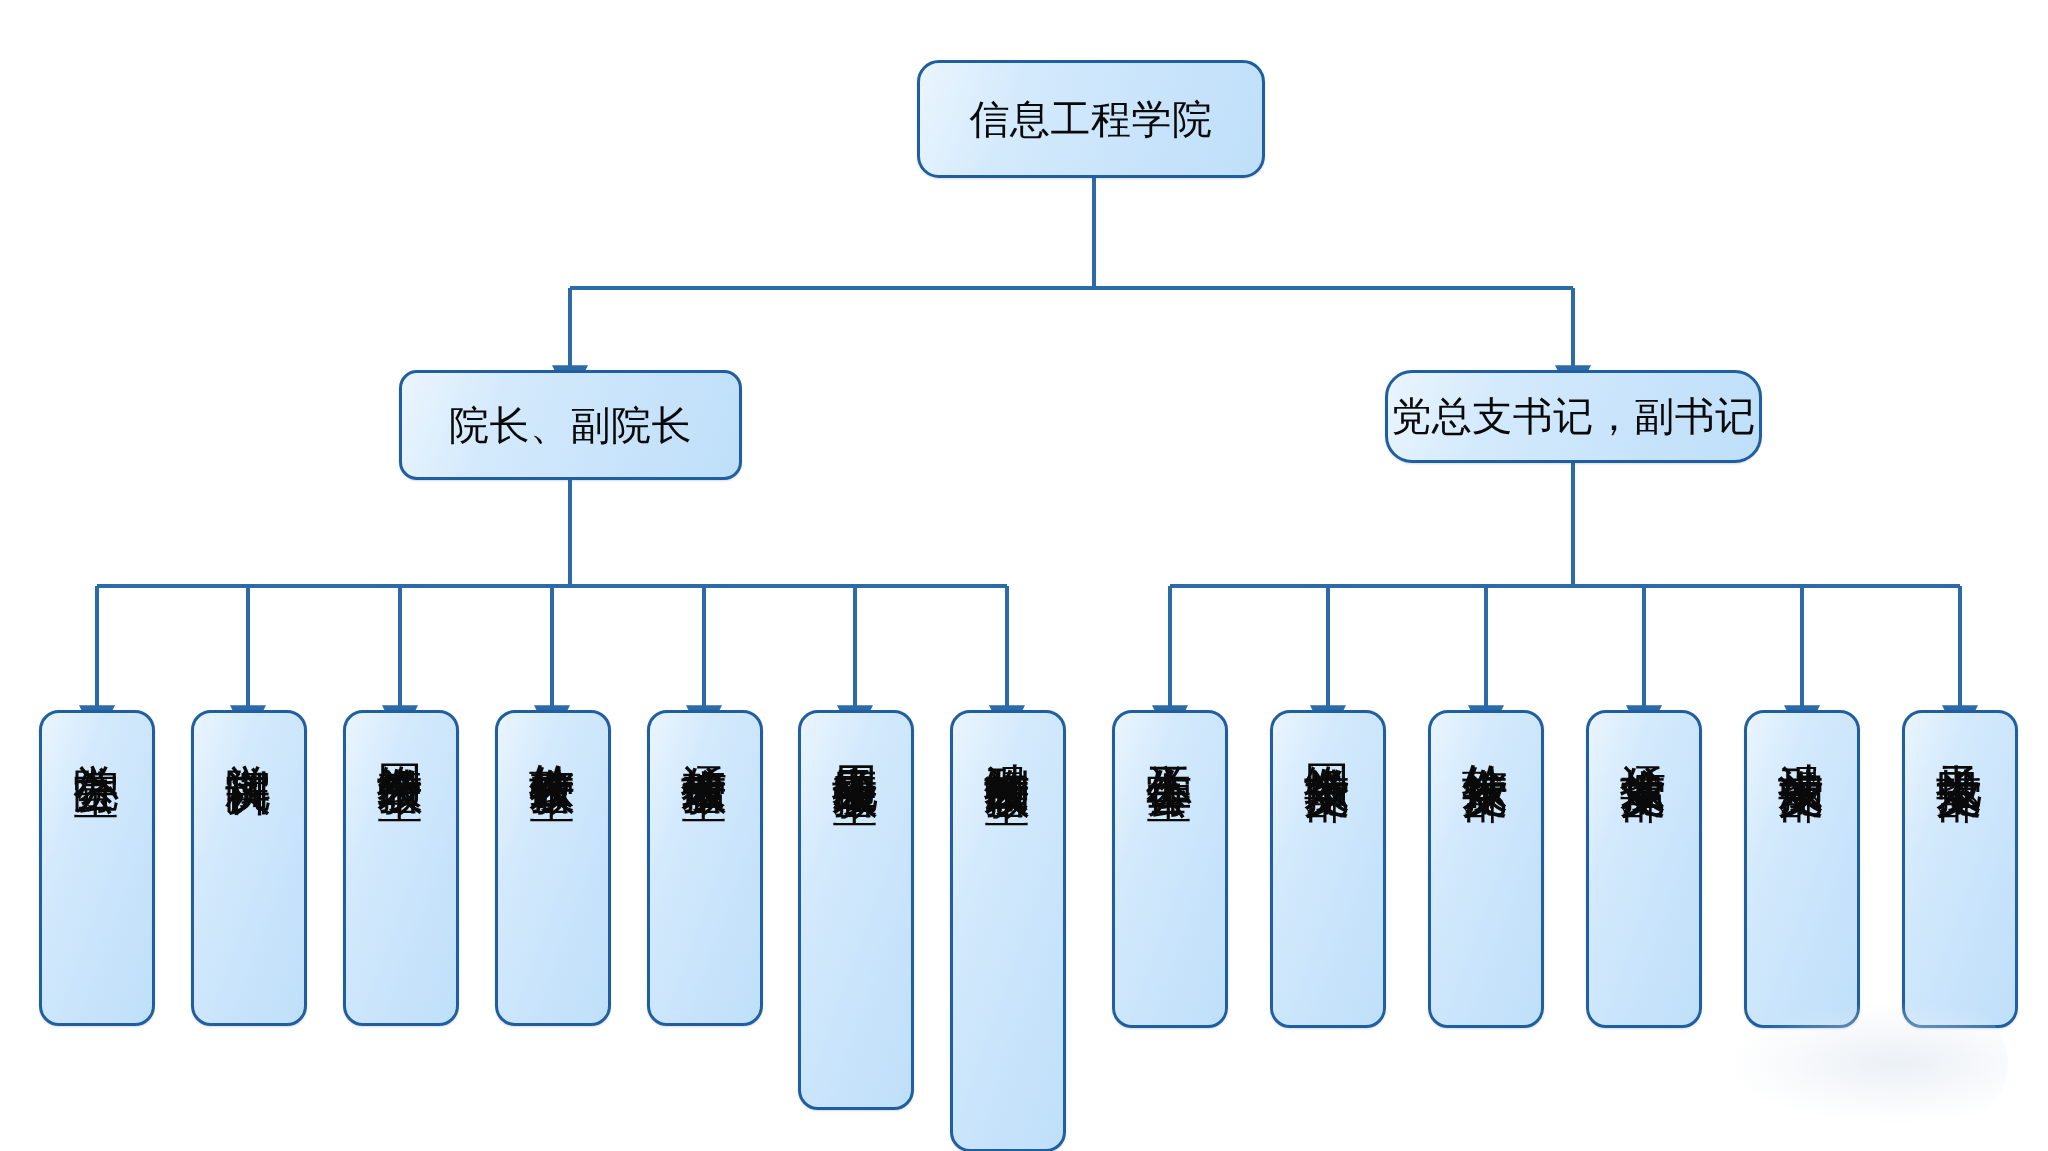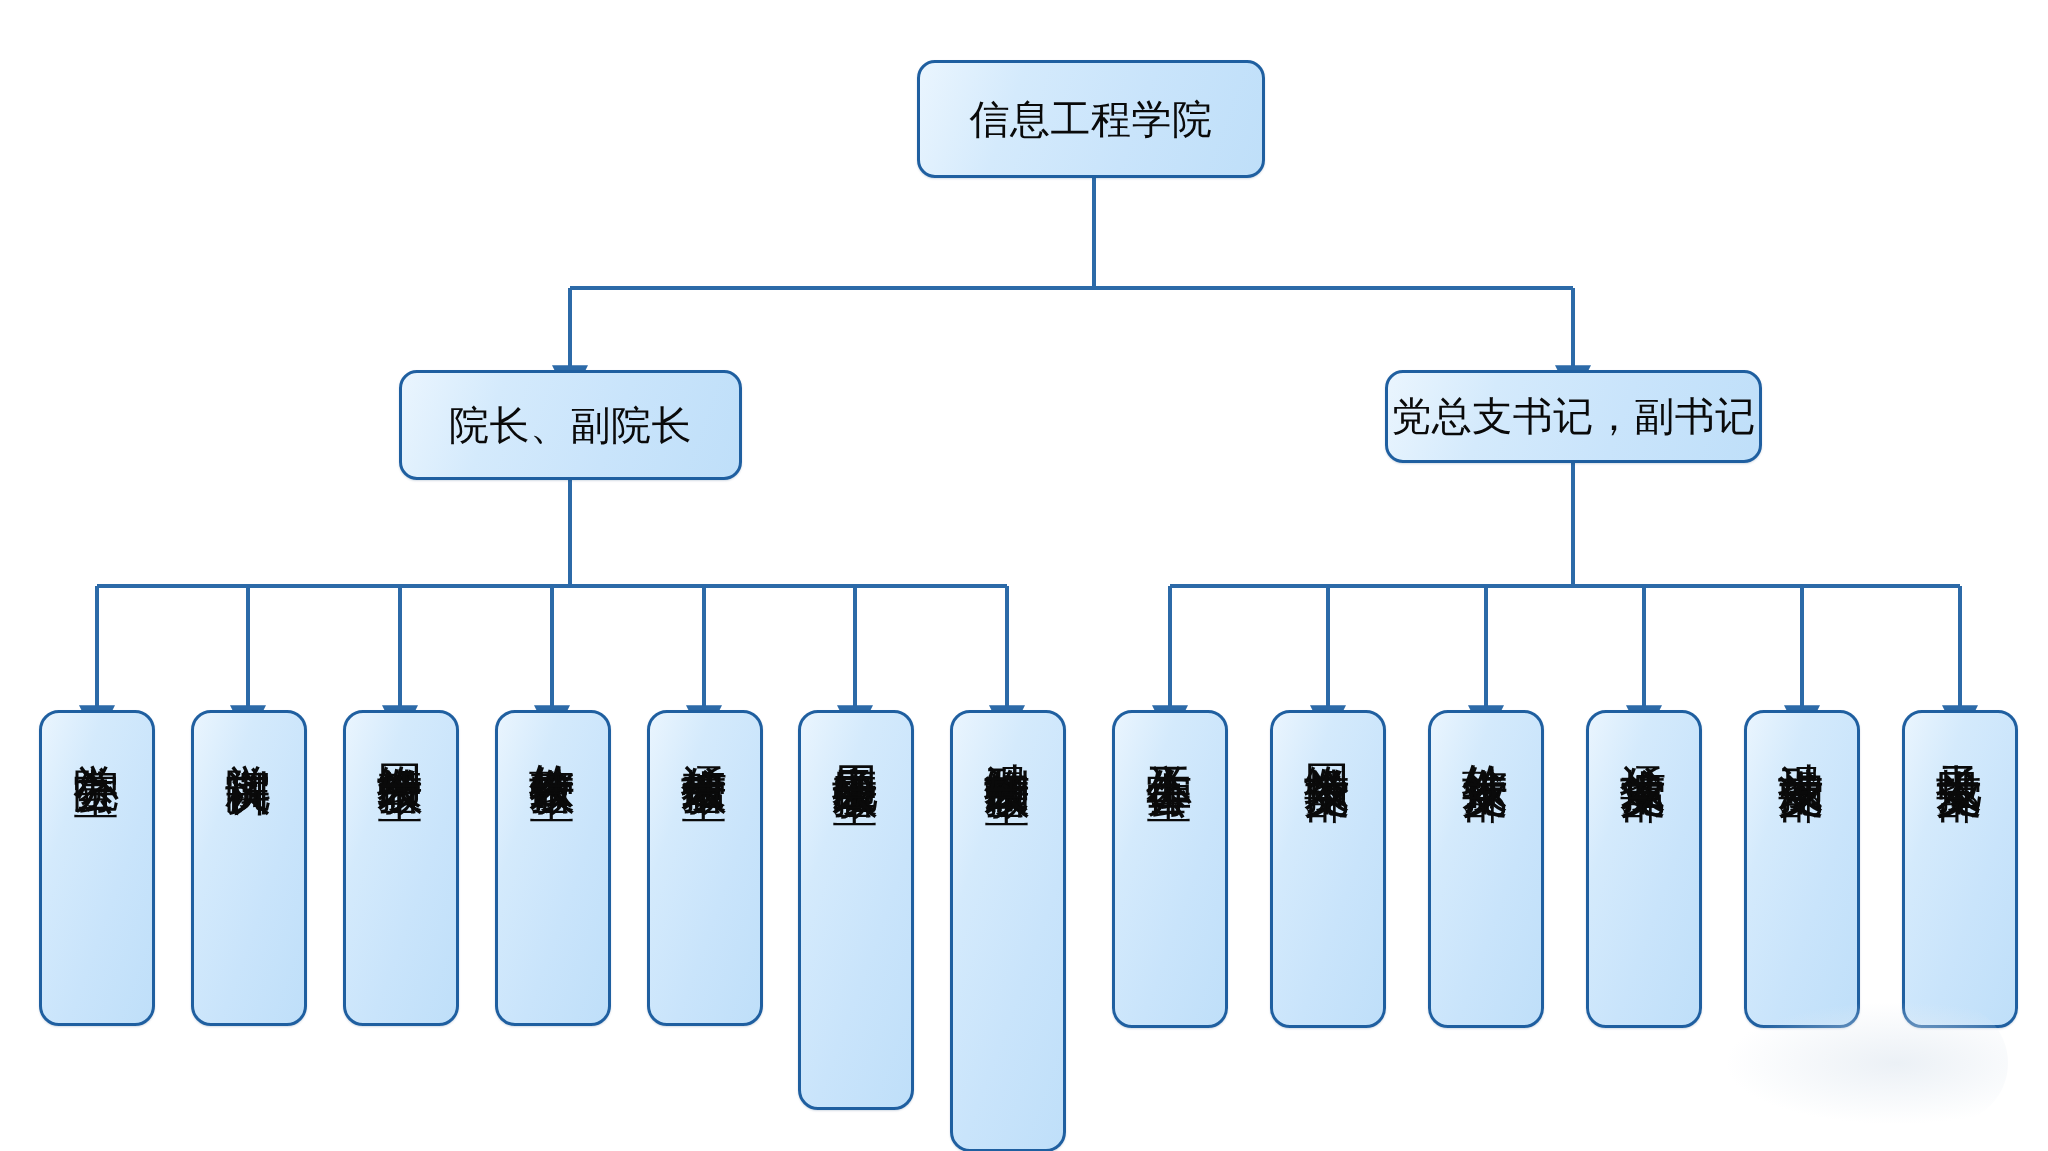--- a/index.html
+++ b/index.html
@@ -110,29 +110,29 @@
       <path d="M1170,586 L1960,586"></path>
       <path d="M1170,586 L1170,710" marker-end="url(#arrowhead)"></path>
       <path d="M1328,586 L1328,710" marker-end="url(#arrowhead)"></path>
       <path d="M1486,586 L1486,710" marker-end="url(#arrowhead)"></path>
       <path d="M1644,586 L1644,710" marker-end="url(#arrowhead)"></path>
       <path d="M1802,586 L1802,710" marker-end="url(#arrowhead)"></path>
       <path d="M1960,586 L1960,710" marker-end="url(#arrowhead)"></path>
     </g>
   </svg>
 
-  <div class="node horiz" style="left:917px; top:60px; width:348px; height:118px;">
+  <div class="node horiz" style="left:917px; top:60px; width:348px; height:118px;border-radius:22px;">
     <span class="node-label">信息工程学院</span>
   </div>
 
   <div class="node horiz" style="left:399px; top:370px; width:343px; height:110px;">
     <span class="node-label">院长、副院长</span>
   </div>
 
-  <div class="node horiz" style="left:1385px; top:370px; width:377px; height:93px;">
+  <div class="node horiz" style="left:1385px; top:370px; width:377px; height:93px;border-radius:27px;">
     <span class="node-label">党总支书记，副书记</span>
   </div>
 
   <div class="node vert" style="left:39px; top:710px; width:116px; height:316px;">
     <span class="node-label">学院办公室</span>
   </div>
   <div class="node vert" style="left:191px; top:710px; width:116px; height:316px;">
     <span class="node-label">学院实训科</span>
   </div>
   <div class="node vert" style="left:343px; top:710px; width:116px; height:316px;">

